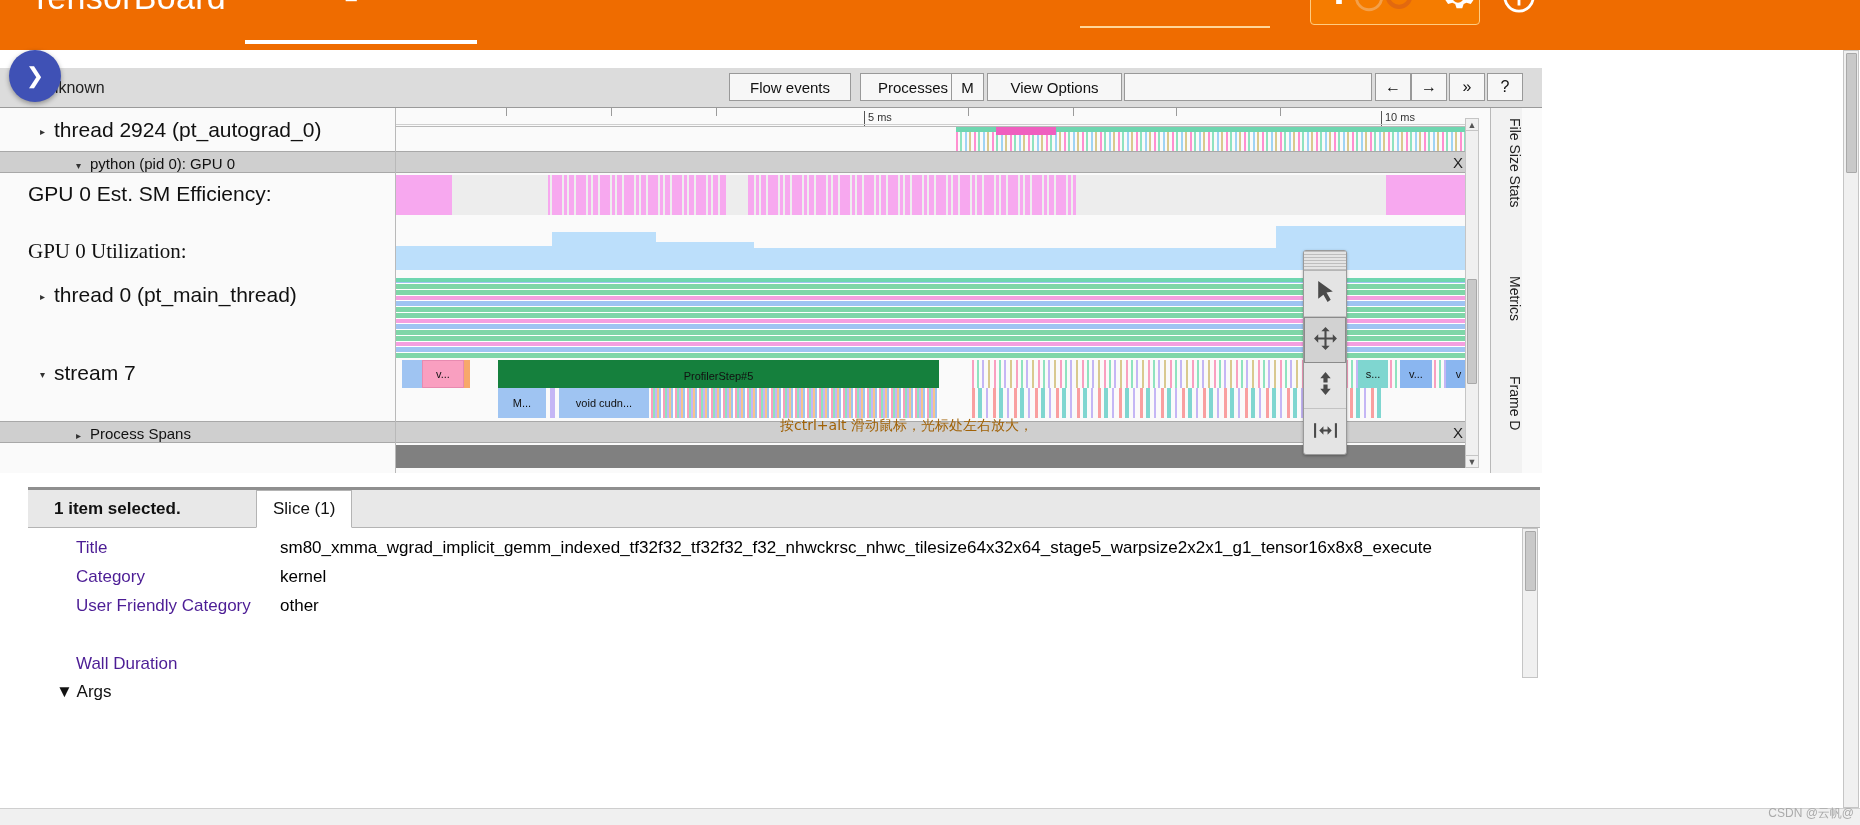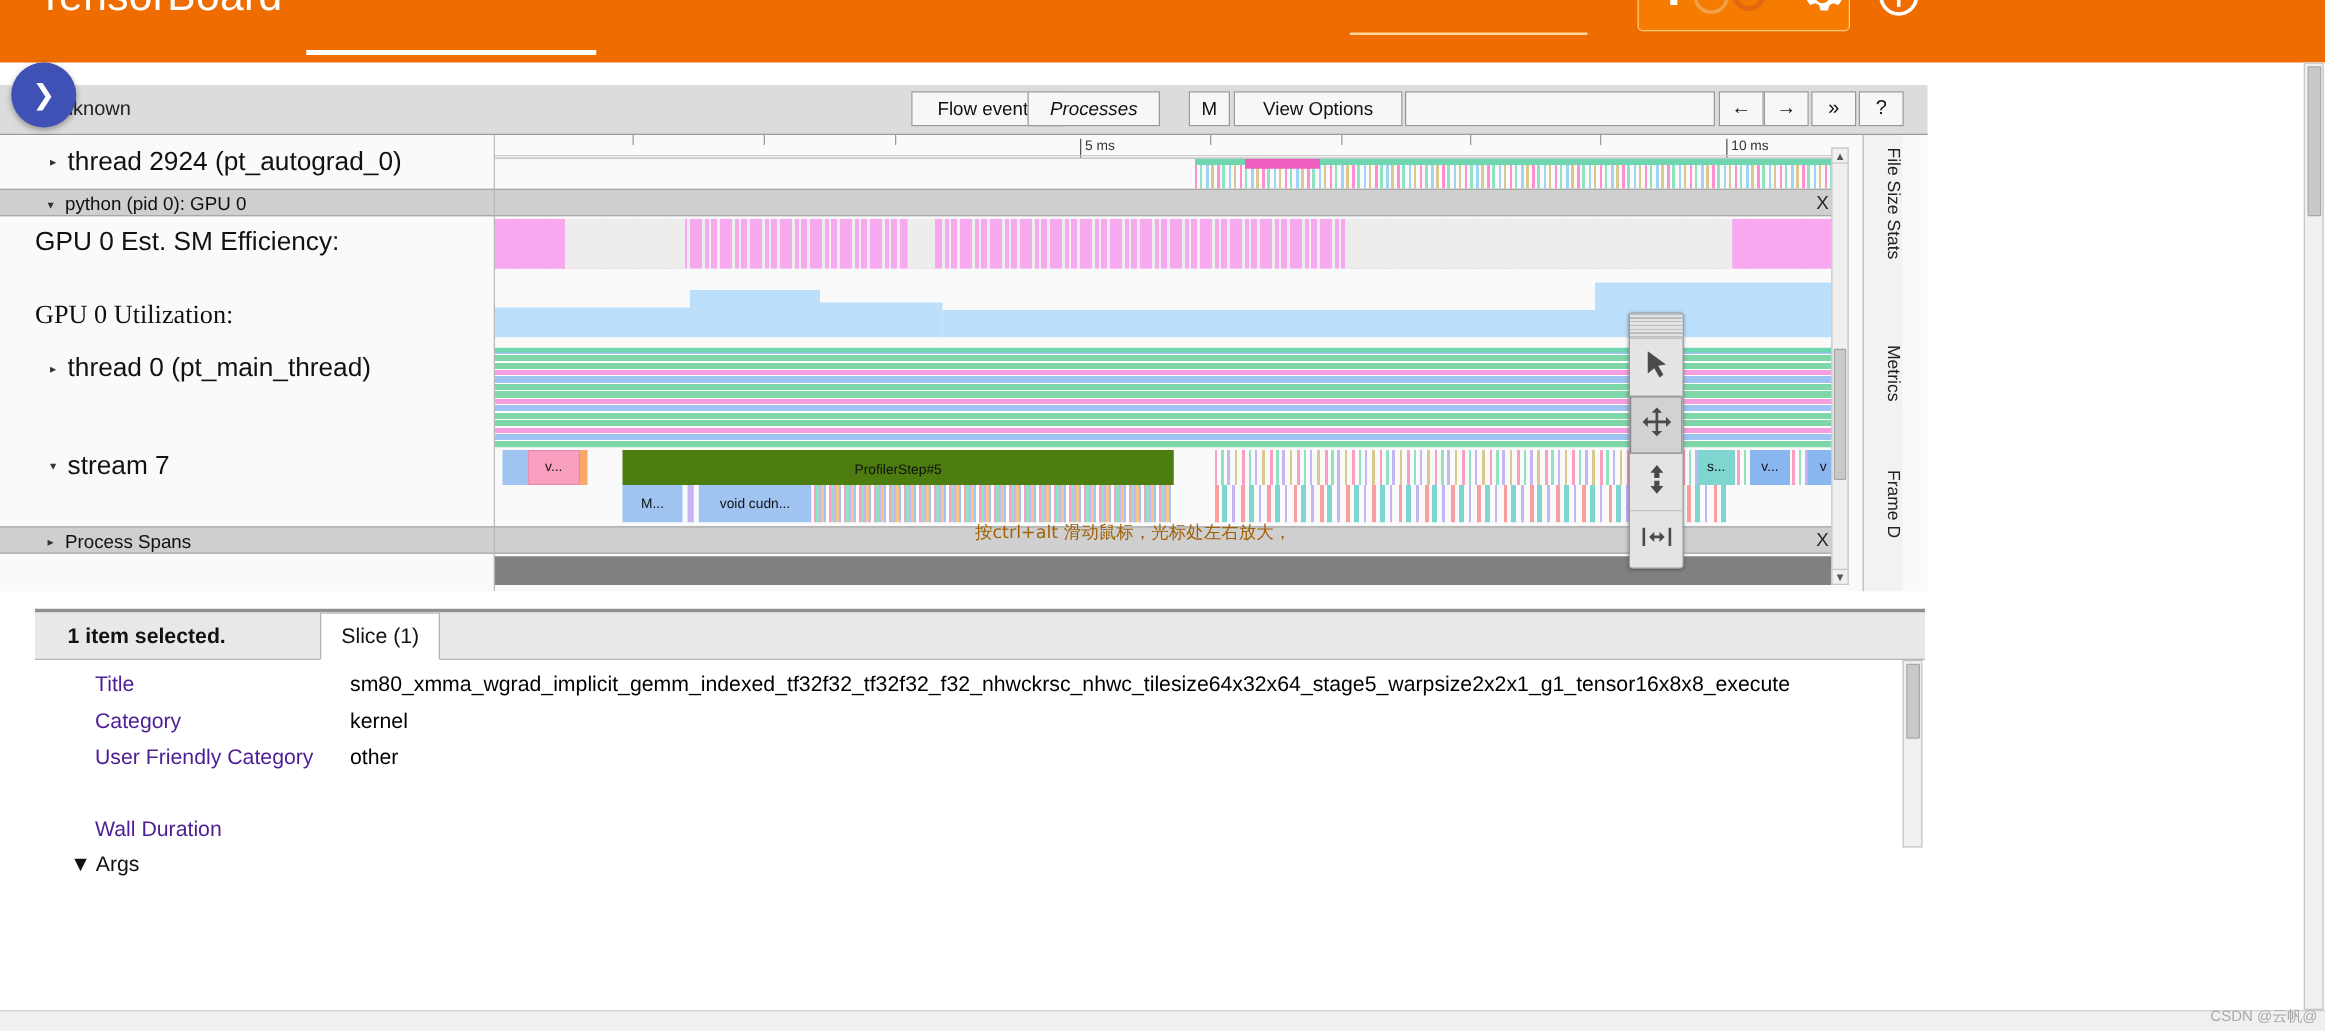--- a/index.html
+++ b/index.html
@@ -56,21 +56,21 @@
   .ruler .lbl { position:absolute; top:3px; font-size:11px; color:#333;
     padding-left:3px; border-left:1px solid #555; height:15px; }
 
   
   .tl { position:absolute; left:0; top:108px; width:1542px; height:365px;
     background:#fafafa; overflow:hidden; }
   .labelcol { position:absolute; left:0; top:0; width:396px; height:365px;
     border-right:1px solid #b9b9b9; }
   .trk-label { position:absolute; left:0; font-size:21px; color:#111;
     white-space:nowrap; }
-  .trk-label.small { font-size:15px; }
+  .trk-label.small { font-size:15px;margin-left:38px; }
   .tri { display:inline-block; font-size:10px; color:#333;
     vertical-align:middle; margin-right:9px; }
 
   .grouphdr { position:absolute; left:0; width:1471px; height:22px;
     background:#cfcfcf; border-top:1px solid #a8a8a8;
     border-bottom:1px solid #a8a8a8; }
   .grouphdr .gx { position:absolute; right:8px; top:2px; font-size:15px;
     color:#222; }
 
   .lane { position:absolute; left:396px; overflow:hidden; }
@@ -176,21 +176,21 @@
 </div>
 
 <div class="fab">
   <span>❯</span>
 </div>
 
 <div class="tv-toolbar">
   <div class="tv-title">Unknown</div>
 
   <div class="tv-btn" style="left:729px;width:122px;">Flow events</div>
-  <div class="tv-btn" style="left:822px;width:106px;font-style:italic;">Processes</div>
+  <div class="tv-btn" style="left:860px;width:106px;">Processes</div>
   <div class="tv-btn" style="left:951px;width:33px;">M</div>
   <div class="tv-btn" style="left:987px;width:135px;">View Options</div>
 
   <div class="tv-search"></div>
 
   <div class="tv-nav" style="left:1375px;">←</div>
   <div class="tv-nav" style="left:1411px;">→</div>
   <div class="tv-nav" style="left:1449px;">»</div>
   <div class="tv-nav" style="left:1487px;">?</div>
 </div>
@@ -251,21 +251,21 @@
     <div class="stripe-band" style="background:repeating-linear-gradient(0deg,
         #7fd6a8 0 5px, #ffffff 5px 6px, #9fc4f2 6px 11px, #ffffff 11px 12px,
         #f59fe0 12px 16px, #ffffff 16px 17px, #7fd6a8 17px 22px, #ffffff 22px 23px);"></div>
     <div style="position:absolute;left:0;top:0;width:1075px;height:4px;background:#6fd6b0;"></div>
   </div>
 
   <div class="lane" style="top:252px;height:28px;width:1075px;">
     <div class="bar" style="left:6px;top:0;width:20px;height:28px;background:#9fc4f2;"></div>
     <div class="bar" style="left:26px;top:0;width:42px;height:28px;background:#f99fc0;border:1px solid #e88ab0;">v...</div>
     <div class="bar" style="left:68px;top:0;width:6px;height:28px;background:#f7a86a;"></div>
-    <div class="bar" style="left:102px;top:0;width:441px;height:32px;background:#4d7c0f;">ProfilerStep#5</div>
+    <div class="bar" style="left:102px;top:0;width:441px;height:32px;background:#15803d;">ProfilerStep#5</div>
     <div class="stripe-band" style="left:576px;width:499px;
       background:repeating-linear-gradient(90deg,
         #f99fc0 0 2px, transparent 2px 5px, #8fe3c0 5px 7px, transparent 7px 10px,
         #c4b6f5 10px 12px, transparent 12px 16px, #d9c98f 16px 18px, transparent 18px 22px);"></div>
     <div class="bar" style="left:962px;top:0;width:30px;height:28px;background:#7fd6d0;">s...</div>
     <div class="bar" style="left:1004px;top:0;width:32px;height:28px;background:#8ab6f0;">v...</div>
     <div class="bar" style="left:1050px;top:0;width:25px;height:28px;background:#8ab6f0;">v</div>
   </div>
 
   <div class="lane" style="top:280px;height:30px;width:1075px;">

